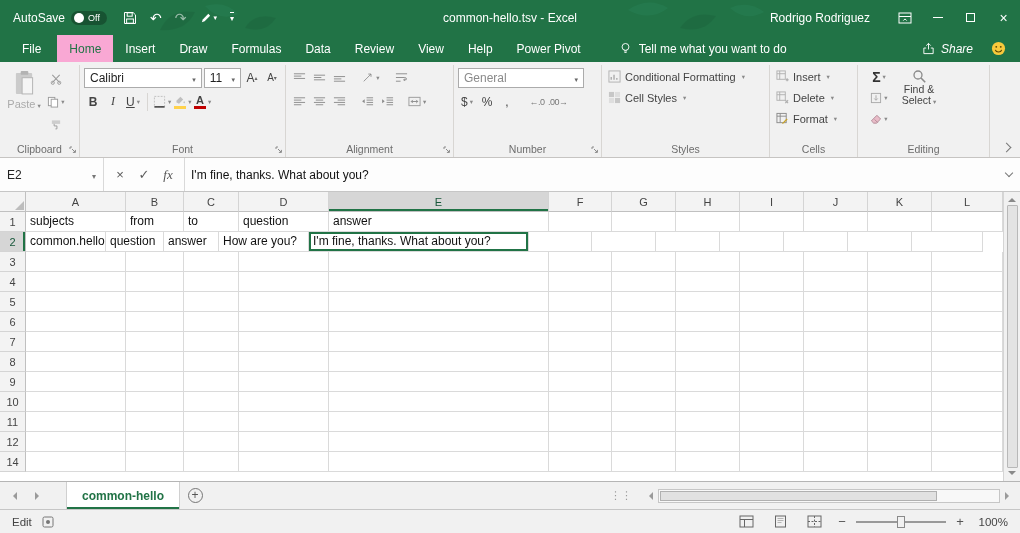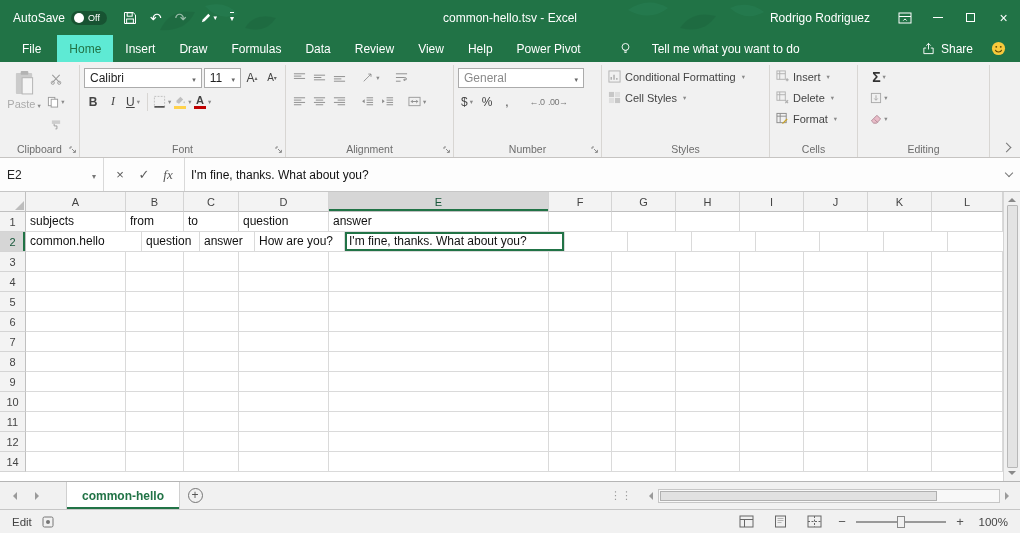--- a/index.html
+++ b/index.html
@@ -26,24 +26,24 @@
   .tb-user { margin-right:18px; }
   .winbtn { width:33px; height:35px; display:flex; align-items:center; justify-content:center; }
   .min-glyph { width:10px; border-top:1px solid #fff; }
   .max-glyph { width:9px; height:9px; border:1px solid #fff; }
   .close-glyph { font-size:14px; line-height:1; }
 
   
   .tabrow { flex:0 0 27px; background:#217346; display:flex; align-items:stretch; color:#fff; font-size:12px; padding-left:6px; }
   .rtab { padding:0 12px; display:flex; align-items:center; white-space:nowrap; }
   .rtab.file { padding:0 16px; }
-  .rtab.active { background:#5eead4; color:#217346; }
-  .tellme { display:flex; align-items:center; gap:20px; margin-left:26px; white-space:nowrap; }
+  .rtab.active { background:#f9a8d4; color:#217346; }
+  .tellme { display:flex; align-items:center; gap:7px; margin-left:26px; white-space:nowrap; }
   .tabspacer { flex:1; }
-  .share { display:flex; align-items:center; gap:6px; margin-right:18px; }
+  .share { display:flex; align-items:center; gap:6px; margin-right:18px;font-style:italic; }
   .smiley { margin-right:14px; display:flex; align-items:center; }
 
   
   .ribbon { flex:0 0 96px; background:#f1f1f1; border-bottom:1px solid #c6c4c2; display:flex; align-items:stretch; padding-top:3px; position:relative; }
   .rgroup { position:relative; border-right:1px solid #d8d6d3; padding:1px 4px 16px 4px; flex:0 0 auto; }
   .rg-label { position:absolute; bottom:2px; left:0; right:0; text-align:center; font-size:10.5px; color:#6d6d6d; }
   .launcher { position:absolute; right:2px; bottom:3px; }
   .rrow { display:flex; align-items:center; height:23px; gap:2px; margin-bottom:1px; }
   .btn-s { height:20px; min-width:18px; display:inline-flex; align-items:center; justify-content:center; color:#444; font-size:12px; }
   .dd::after { content:"▾"; font-size:6.5px; color:#8a8a8a; margin-left:2px; }
@@ -482,20 +482,28 @@
               <path d="M6.5 3.5 v5 M4.6 7 L6.5 9 8.4 7" fill="none" stroke="#a8a8a8"></path>
             </svg>
         </span>
         <span class="btn-s dd">
           <svg width="12" height="12" viewBox="0 0 13 13">
               <path d="M4 11 L1.5 8.5 7.5 2.5 11.5 6.5 7 11z" fill="#e9bcc8" stroke="#b08a96"></path>
               <path d="M5 7 l3.5 3.5" stroke="#b08a96"></path>
             </svg>
         </span>
       </div>
+      <div class="tallbtn">
+        <svg width="15" height="15" viewBox="0 0 15 15">
+            <circle cx="6" cy="6" r="4" fill="none" stroke="#8a8a8a" stroke-width="1.3"></circle>
+            <path d="M9 9 l4.2 4.2" stroke="#8a8a8a" stroke-width="1.6"></path>
+          </svg>
+        <span>Find &amp;</span>
+        <span class="dd"><span>Select</span></span>
+      </div>
     </div>
     <div class="rg-label">Editing</div>
   </div>
 
   <span class="ribbon-collapse"></span>
 </div>
 
 <div class="fbar">
   <div class="namebox">
     <span>E2</span>
@@ -540,21 +548,21 @@
           <div class="cell" style="width: 63px;"></div>
           <div class="cell" style="width: 64px;"></div>
           <div class="cell" style="width: 64px;"></div>
           <div class="cell" style="width: 64px;"></div>
           <div class="cell" style="width: 64px;"></div>
           <div class="cell" style="width: 64px;"></div>
           <div class="cell" style="width: 71px;"></div>
         </div>
         <div class="grow">
           <div class="row-h sel">2</div>
-          <div class="cell" style="width: 116px;">common.hello</div>
+          <div class="cell" style="width: 80px;">common.hello</div>
           <div class="cell" style="width: 58px;">question</div>
           <div class="cell" style="width: 55px;">answer</div>
           <div class="cell" style="width: 90px;">How are you?</div>
           <div class="cell active" style="width: 220px;">I'm fine, thanks. What about you?</div>
           <div class="cell" style="width: 63px;"></div>
           <div class="cell" style="width: 64px;"></div>
           <div class="cell" style="width: 64px;"></div>
           <div class="cell" style="width: 64px;"></div>
           <div class="cell" style="width: 64px;"></div>
           <div class="cell" style="width: 64px;"></div>

